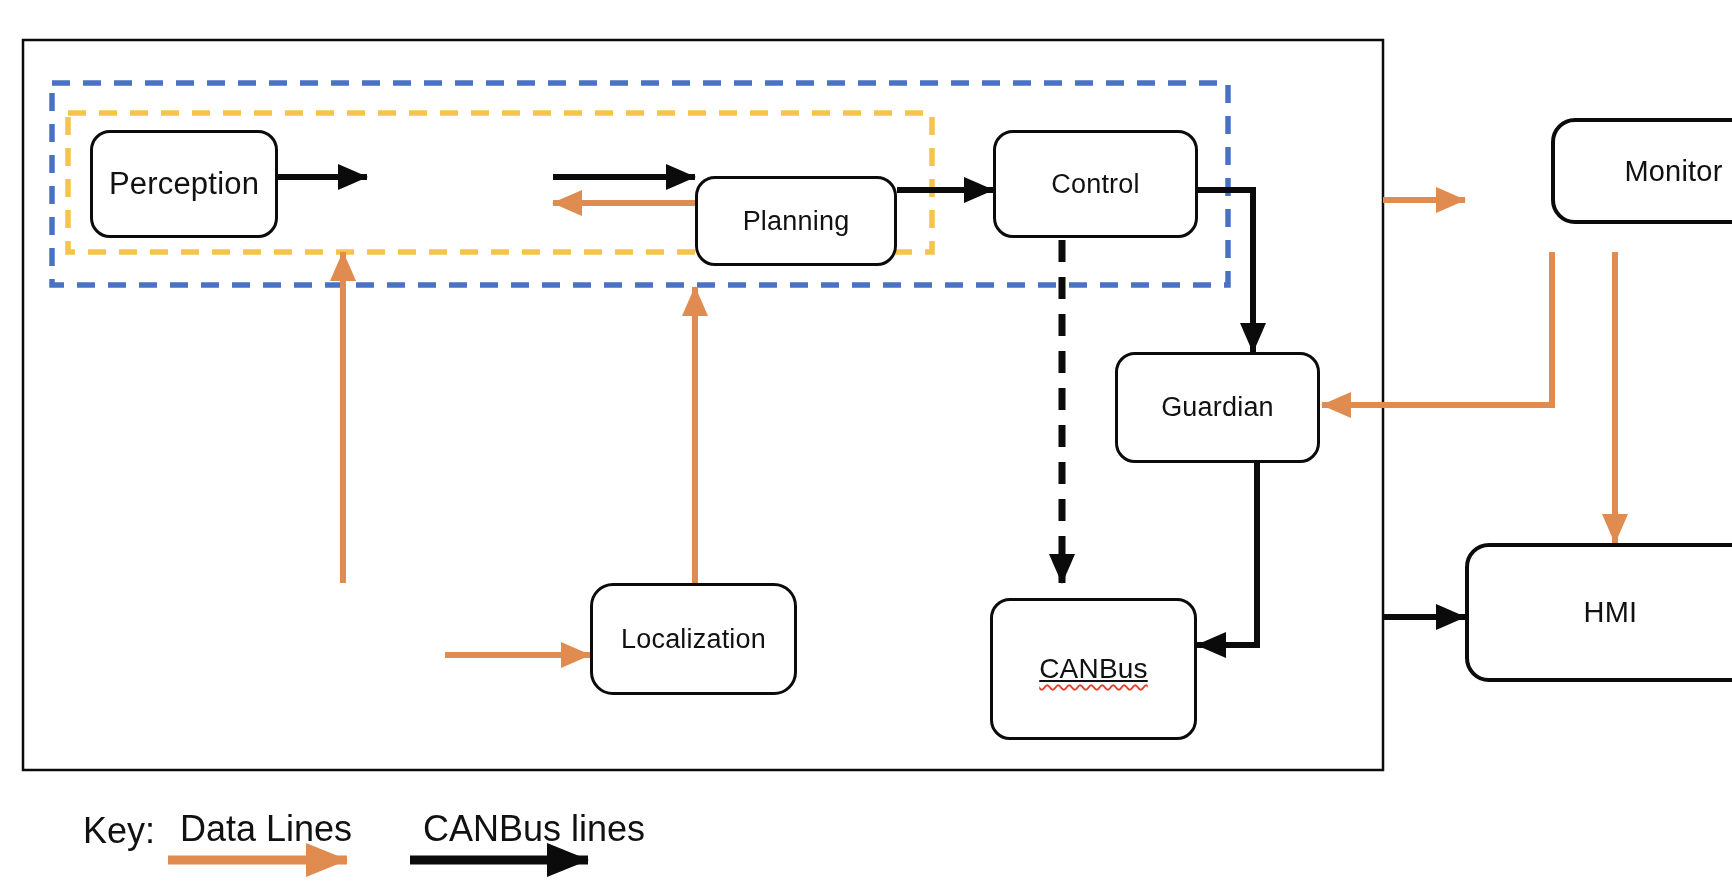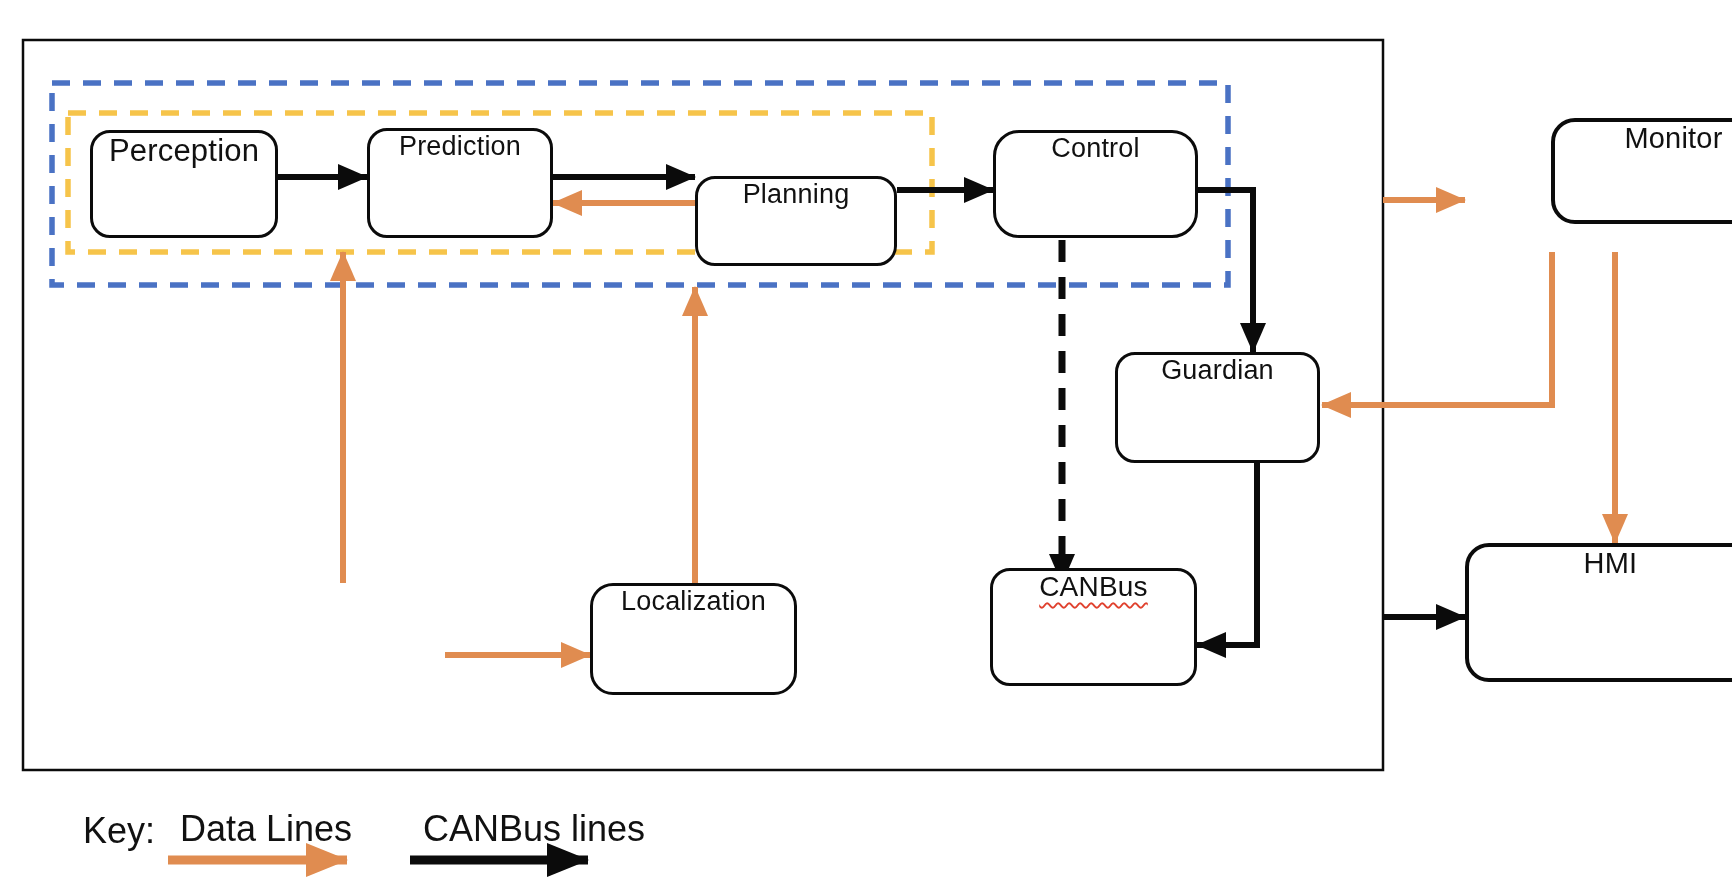--- a/index.html
+++ b/index.html
@@ -14,30 +14,30 @@
   .wires .thick{stroke-width:9;}
   .wires .dashed{stroke-dasharray:22 15;stroke-width:7;}
   #mk-ctl path,#mk-ctl-lg path{fill:var(--control-line);}
   #mk-dat path,#mk-dat-lg path{fill:var(--data-line);}
   .outer-rect{fill:none;stroke:var(--control-line);stroke-width:2.5;}
   .group-outer{fill:none;stroke:var(--group-outer);stroke-width:5.5;stroke-dasharray:18 13;}
   .group-inner{fill:none;stroke:var(--group-inner);stroke-width:5.5;stroke-dasharray:18 13;}
   .module{
     position:absolute;box-sizing:border-box;background:#fff;
     border:3px solid var(--box-border);border-radius:20px;
-    display:flex;align-items:flex-start;justify-content:center;
+    display:flex;align-items:center;justify-content:center;
     font-size:27px;letter-spacing:.2px;
   }
   .module.big{border-width:4px;border-radius:24px;font-size:29px;}
   .m-perception{left:90px;top:130px;width:188px;height:108px;font-size:31px;}
   .m-prediction{left:367px;top:128px;width:186px;height:110px;}
   .m-planning{left:695px;top:128px;width:202px;height:90px;margin-top:48px;}
-  .m-control{left:993px;top:130px;width:205px;height:108px;border-radius:26px;}
+  .m-control{left:993px;top:130px;width:205px;height:108px;}
   .m-guardian{left:1115px;top:352px;width:205px;height:111px;}
-  .m-canbus{left:990px;top:568px;width:207px;height:118px;font-size:28px;}
+  .m-canbus{left:990px;top:598px;width:207px;height:142px;font-size:28px;text-decoration:underline;}
   .m-hdmap{left:240px;top:583px;width:205px;height:112px;}
   .m-localization{left:590px;top:583px;width:207px;height:112px;border-radius:23px;}
   .m-monitor{left:1551px;top:118px;width:245px;height:106px;}
   .m-hmi{left:1465px;top:543px;width:291px;height:139px;}
   .squiggle{
     text-decoration-line:underline;text-decoration-style:wavy;
     text-decoration-color:var(--spellcheck-red);text-decoration-thickness:1.5px;
     text-underline-offset:6px;
   }
   .legend-label{position:absolute;font-size:36px;}
@@ -86,23 +86,20 @@
     <polyline class="dat" points="1552,252 1552,405 1322,405" marker-end="url(#mk-dat)"></polyline>
     <line class="dat" x1="1615" y1="252" x2="1615" y2="543" marker-end="url(#mk-dat)"></line>
 
     <line class="dat thick" x1="168" y1="860" x2="347" y2="860" marker-end="url(#mk-dat-lg)"></line>
     <line class="ctl thick" x1="410" y1="860" x2="588" y2="860" marker-end="url(#mk-ctl-lg)"></line>
   </svg>
 
   <div class="module m-perception">
     <span>Perception</span>
   </div>
-  <div class="module m-prediction">
-    <span>Prediction</span>
-  </div>
   <div class="module m-planning">
     <span>Planning</span>
   </div>
   <div class="module m-control">
     <span>Control</span>
   </div>
   <div class="module m-guardian">
     <span>Guardian</span>
   </div>
   <div class="module m-canbus">

